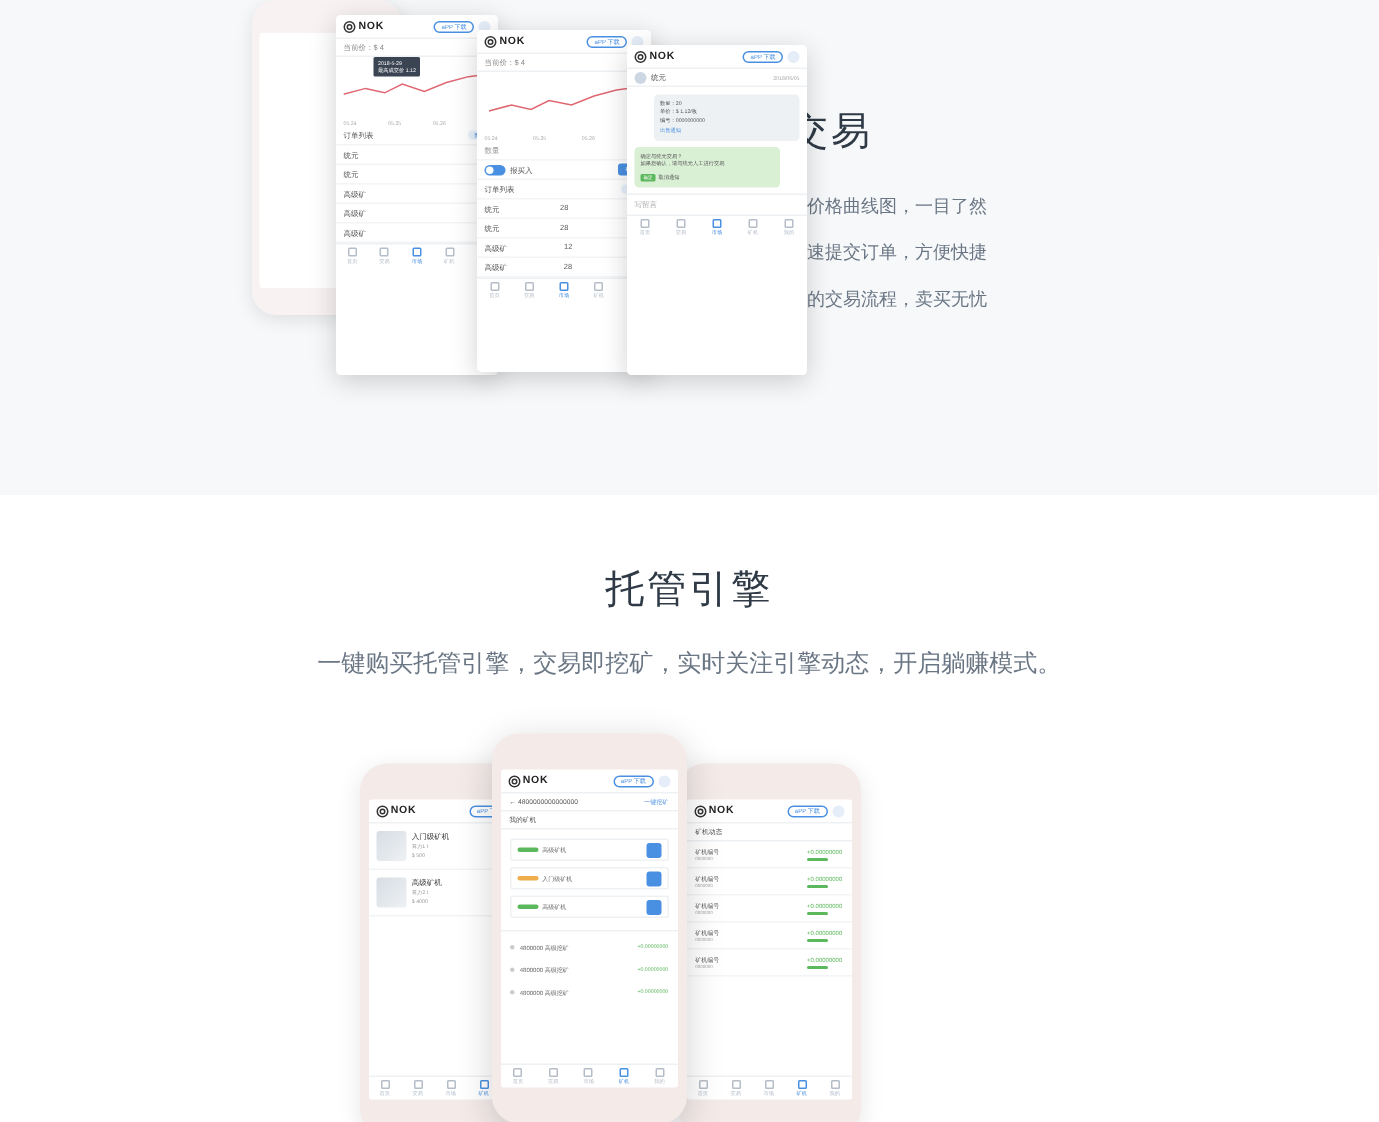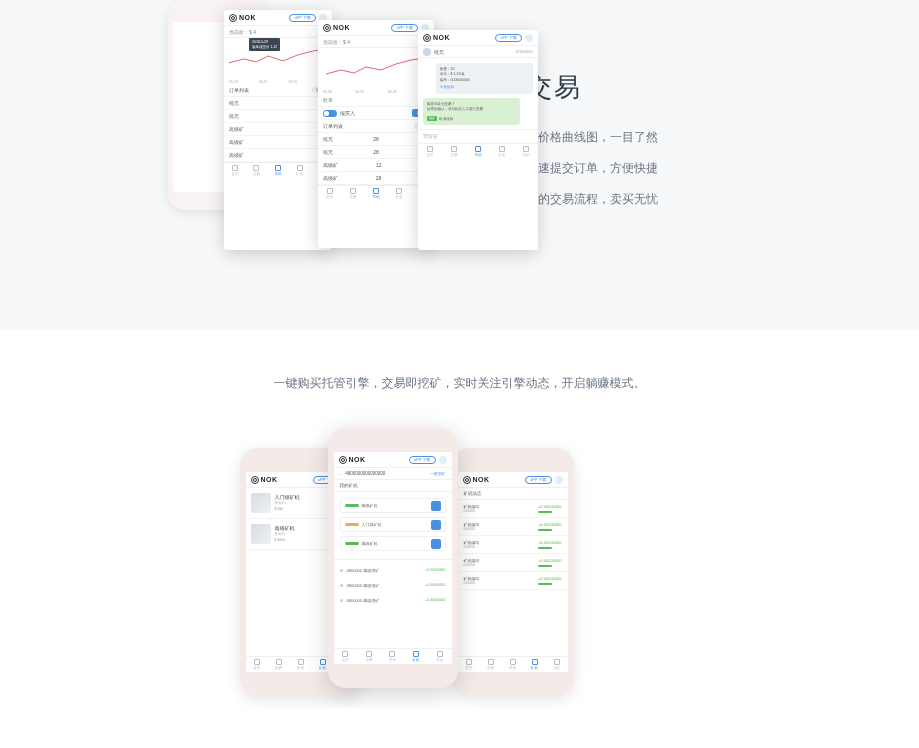--- a/index.html
+++ b/index.html
@@ -53,21 +53,21 @@
     .chat-sub { height:12px; border-bottom:1px solid #eef1f4; padding:2px 5px; display:flex; align-items:center; gap:3px; }
     .ava { width:8px; height:8px; background:#cdd7e3; border-radius:50%; }
     .bub-gray { margin:5px 5px 4px 18px; background:#eef1f4; border-radius:3px; padding:4px; font-size:3.5px; line-height:1.5; }
     .bub-green { margin:4px 18px 4px 5px; background:#daf0d5; border-radius:3px; padding:4px; font-size:3.5px; line-height:1.5; }
     .tag-g { display:inline-block; background:#5cb85c; color:#fff; border-radius:1px; padding:.5px 2px; font-size:3px; margin-right:2px; }
     .chat-in { border-top:1px solid #eef1f4; height:14px; padding:3px 5px; color:#aaa; }
 
     
     .sec2 { background:#fff; padding:45px 0 20px 0; text-align:center; }
     .sec2 h2 { font-size:26px; color:#2f3a46; font-weight:500; letter-spacing:2px; margin-bottom:22px; }
-    .sec2 .sub { font-size:12px; color:#6a7684; margin-bottom:36px; }
+    .sec2 .sub { font-size:16px; color:#6a7684; margin-bottom:36px; }
 
     .phones2 { position:relative; width:440px; height:260px; margin:0 auto; }
     .ph2 { position:absolute; width:122px; height:248px; background:#f4ebe9; border-radius:18px; padding:24px 6px 20px 6px; box-shadow:0 4px 16px rgba(0,0,0,.1); }
     .ph2-a { left:0; top:20px; z-index:1; }
     .ph2-b { left:88px; top:0; width:130px; height:260px; z-index:3; box-shadow:0 6px 24px rgba(0,0,0,.18); }
     .ph2-c { left:212px; top:20px; z-index:2; }
     .ph2 .screen { width:100%; height:100%; background:#fff; border-radius:2px; overflow:hidden; font-size:5px; color:#555; display:flex; flex-direction:column; }
     .ph2-b .screen { height:212px; }
     .ph2-a .screen,.ph2-c .screen { height:200px; }
 
@@ -326,20 +326,21 @@
     <h2>市场交易</h2>
     <ul>
       <li>每天实时价格曲线图，一目了然</li>
       <li>一键式快速提交订单，方便快捷</li>
       <li>人性友好的交易流程，卖买无忧</li>
     </ul>
   </div>
 </div>
 
 <div class="sec2">
+  <h2>托管引擎</h2>
   <div class="sub">一键购买托管引擎，交易即挖矿，实时关注引擎动态，开启躺赚模式。</div>
 
   <div class="phones2">
 
     <div class="ph2 ph2-a">
       <div class="screen">
         <div class="hdr">
             <span class="logo">
               <span class="logo-ico"></span>
               <span>NOK</span>

